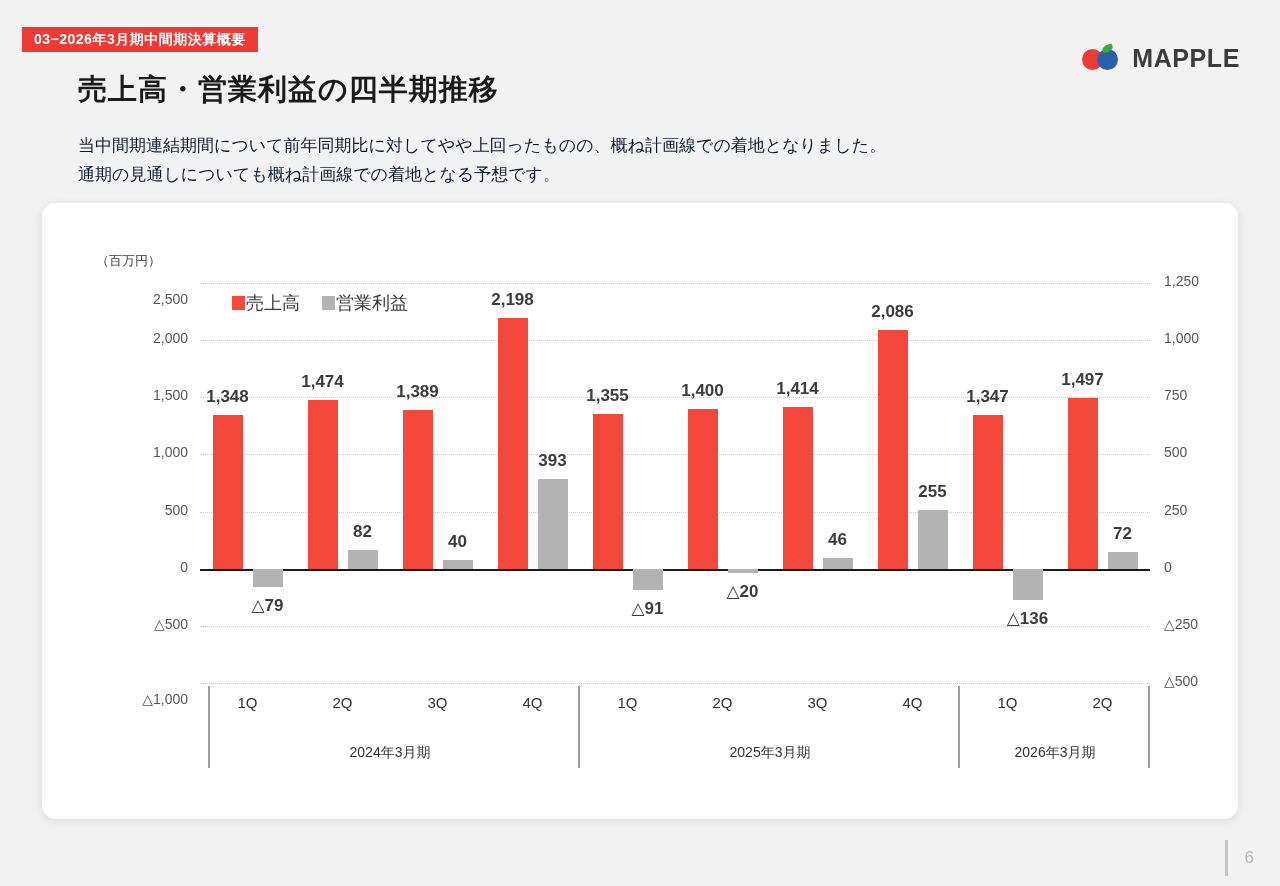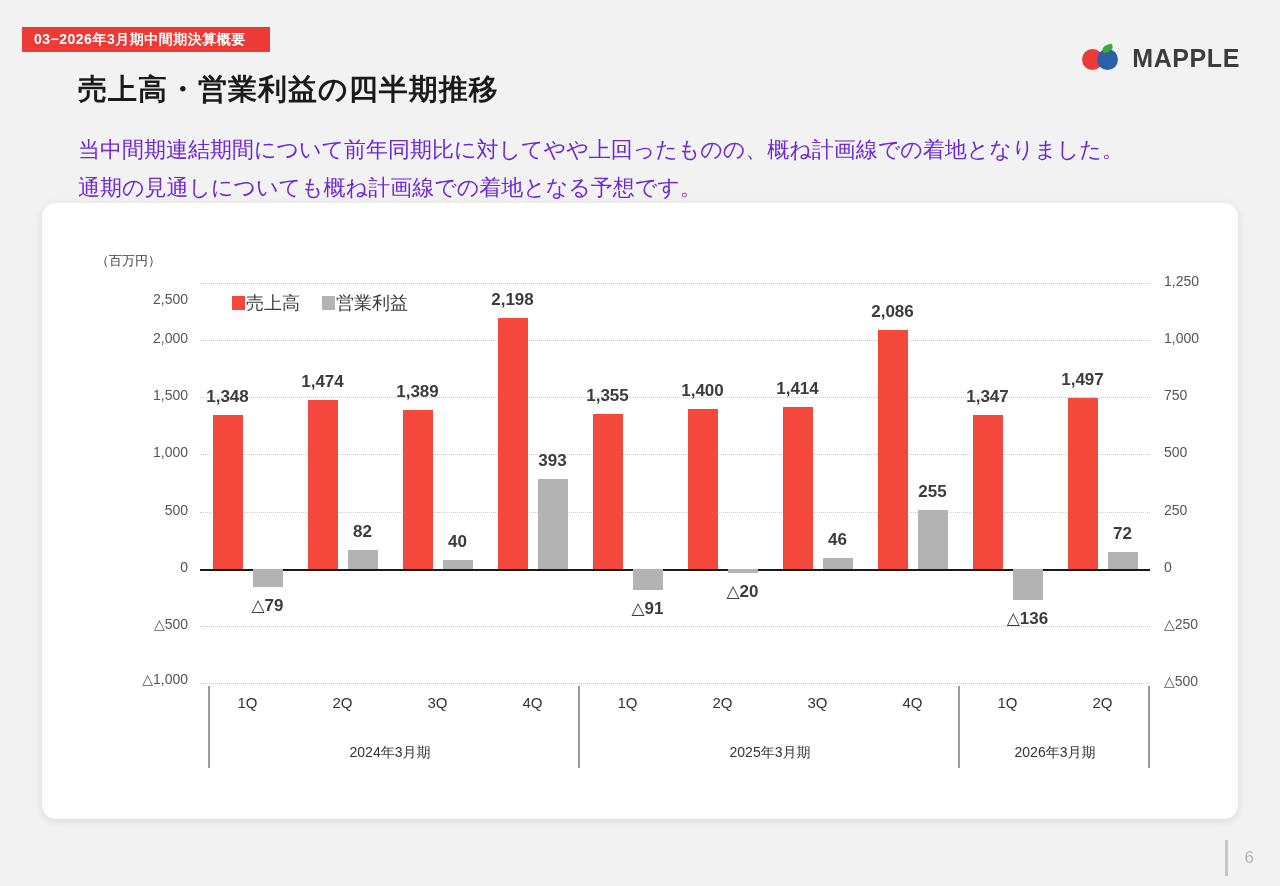--- a/index.html
+++ b/index.html
@@ -18,21 +18,21 @@
 
   
   .kicker {
     position: absolute;
     left: 22px; top: 27px;
     background: #ec3b36;
     color: #ffffff;
     font-size: 14px;
     font-weight: 700;
     letter-spacing: .5px;
-    padding: 5px 24px 6px 12px;
+    padding: 5px 12px 6px 12px;
     line-height: 1;
     white-space: nowrap;
   }
   .logo {
     position: absolute;
     right: 40px; top: 44px;
     display: flex;
     align-items: center;
     gap: 8px;
   }
@@ -67,22 +67,22 @@
     position: absolute;
     left: 78px; top: 70px;
     font-size: 29px;
     font-weight: 700;
     color: #1a1a1a;
     letter-spacing: 1px;
   }
   .lead {
     position: absolute;
     left: 78px; top: 131px;
-    font-size: 22px;
-    color: #6d28d9;
+    font-size: 17px;
+    color: #0f172a;
     line-height: 1.72;
   }
 
   
   .card {
     position: absolute;
     left: 42px; top: 203px;
     width: 1196px; height: 616px;
     background: #ffffff;
     border-radius: 14px;
@@ -244,21 +244,21 @@
       <div class="gridline" style="top: 114.286px;"></div>
       <div class="ytick-l" style="top: 104.286px;">1,500</div>
       <div class="gridline" style="top: 171.429px;"></div>
       <div class="ytick-l" style="top: 161.429px;">1,000</div>
       <div class="gridline" style="top: 228.571px;"></div>
       <div class="ytick-l" style="top: 218.571px;">500</div>
       <div class="ytick-l" style="top: 275.714px;">0</div>
       <div class="gridline" style="top: 342.857px;"></div>
       <div class="ytick-l" style="top: 332.857px;">△500</div>
       <div class="gridline" style="top: 400px;"></div>
-      <div class="ytick-l" style="top: 388px;">△1,000</div>
+      <div class="ytick-l" style="top: 408px;">△1,000</div>
       <div class="ytick-r" style="top: -10px;">1,250</div>
       <div class="ytick-r" style="top: 47.1429px;">1,000</div>
       <div class="ytick-r" style="top: 104.286px;">750</div>
       <div class="ytick-r" style="top: 161.429px;">500</div>
       <div class="ytick-r" style="top: 218.571px;">250</div>
       <div class="ytick-r" style="top: 275.714px;">0</div>
       <div class="ytick-r" style="top: 332.857px;">△250</div>
       <div class="ytick-r" style="top: 390px;">△500</div>
       <div class="zeroline" style="top: 285.714px;"></div>
       <div class="bar sales" style="left: 12.5px; top: 131.657px; height: 154.057px; bottom: auto; background: rgb(244, 72, 60);"></div>

